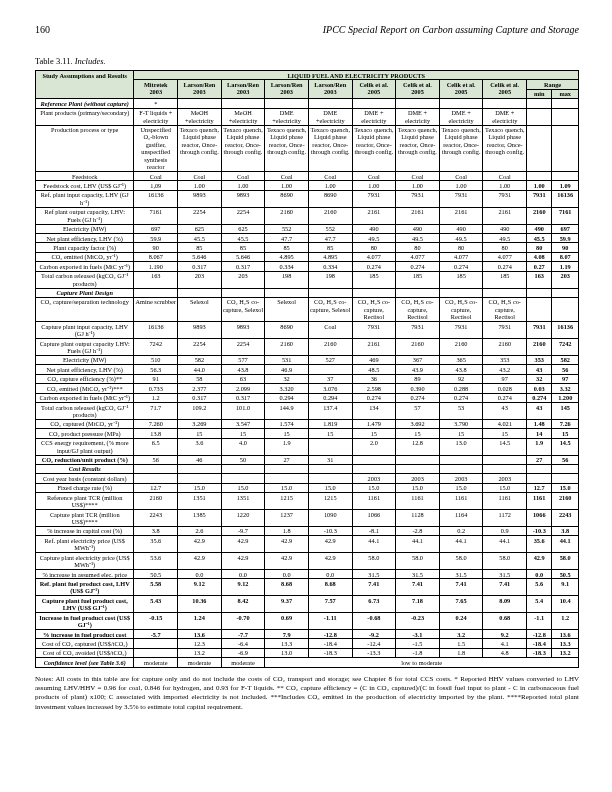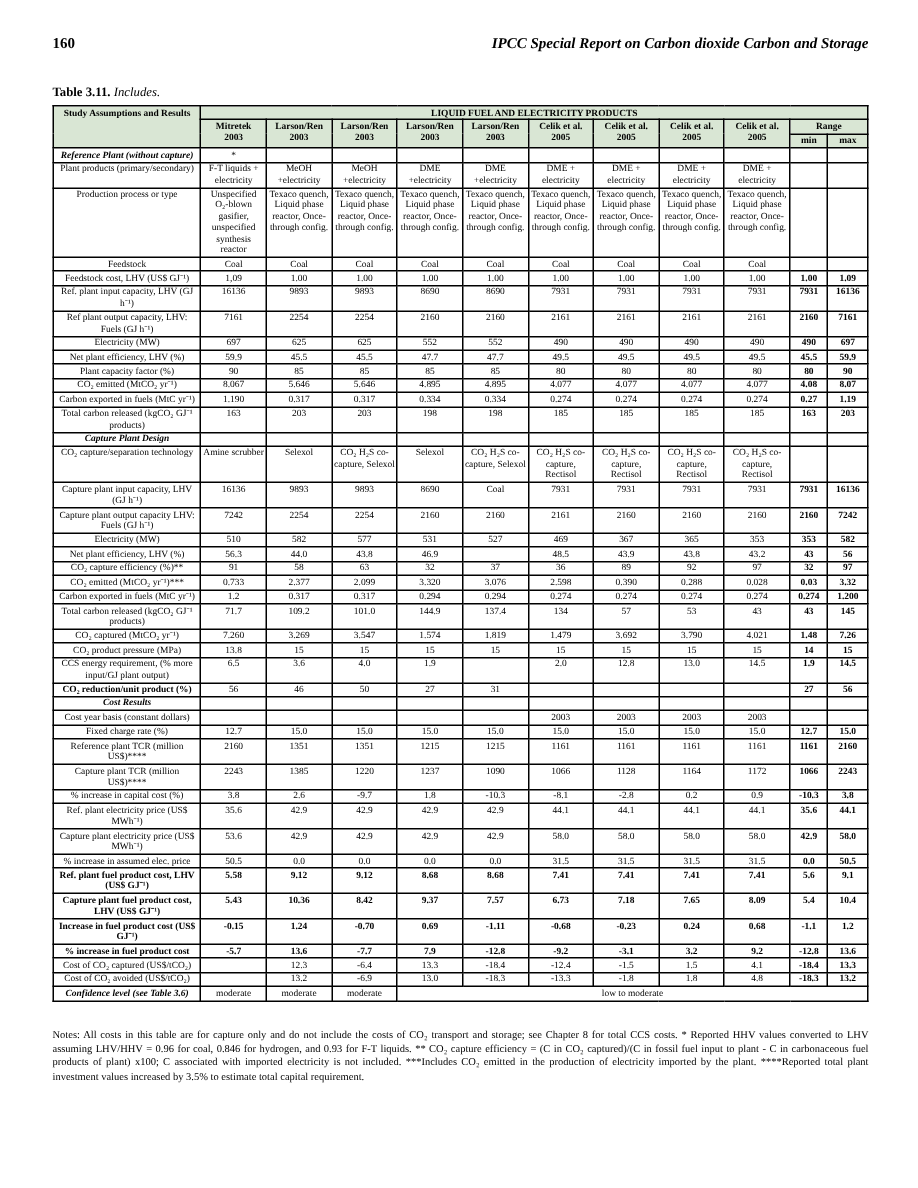--- a/index.html
+++ b/index.html
@@ -1,53 +1,53 @@
 <!DOCTYPE html>
 <html><head>
 <meta charset="utf-8">
 <style>
   html,body{margin:0;padding:0;background:#ffffff;}
   .page{position:relative;width:612px;height:792px;background:#ffffff;
         font-family:"Liberation Serif", serif;color:#000;overflow:hidden;}
   .content{position:absolute;left:35px;top:24px;width:544px;}
-  .runhead{display:flex;justify-content:space-between;align-items:flex-end;font-size:10px;font-weight:bold;}
+  .runhead{display:flex;justify-content:space-between;align-items:flex-end;font-size:10px;font-weight:normal;}
   .runhead .rt{font-style:italic;}
   .caption{margin-top:21px;font-size:8.5px;}
-  .cap-b{font-weight:bold;}
+  .cap-b{font-weight:normal;}
   .cap-i{font-style:italic;}
   table.t{border-collapse:collapse;table-layout:fixed;width:544px;margin-top:4px;
           border:1.6px solid #000;font-size:6.3px;line-height:1.18;}
   table.t td{border:0.75px solid #000;padding:0.5px 1px;text-align:center;vertical-align:top;
              overflow:hidden;word-wrap:break-word;}
   col.c-label{width:97px;}
   col.c-d{width:43px;}
   col.c-mn{width:25px;}
   col.c-mx{width:26px;}
   td.hd{background:#d9e6d4;font-weight:bold;}
   td.corner{text-align:left;vertical-align:top;}
   td.hd-bot{border-bottom-width:1.5px;}
   td.lab{text-align:left;padding-left:2px;}
   td.sec{font-weight:bold;font-style:italic;}
   td.csec{padding-left:12px;}
   td.bl{font-weight:bold;font-style:normal;}
   tr.b td{font-weight:bold;}
   tr.hv td{border-top-width:1.4px;border-bottom-width:1.4px;}
   td.mm{font-weight:bold;}
   .study-name,.study-year{text-align:center;}
-  .notes{margin-top:18px;font-size:7px;line-height:1.33;text-align:justify;}
+  .notes{margin-top:7px;font-size:7px;line-height:1.33;text-align:justify;}
 </style>
 </head>
 <body>
 
 <div class="page">
   <div class="content">
 
     <div class="runhead">
       <span>160</span>
-      <span class="rt">IPCC Special Report on Carbon dioxide Carbon and Storage</span>
+      <span class="rt">IPCC Special Report on Carbon assuming Capture and Storage</span>
     </div>
 
     <div class="caption">
       <span class="cap-b">Table 3.11.</span>
       <span class="cap-i">Includes.</span>
     </div>
 
     <table class="t">
       <colgroup>
         <col class="c-label">

